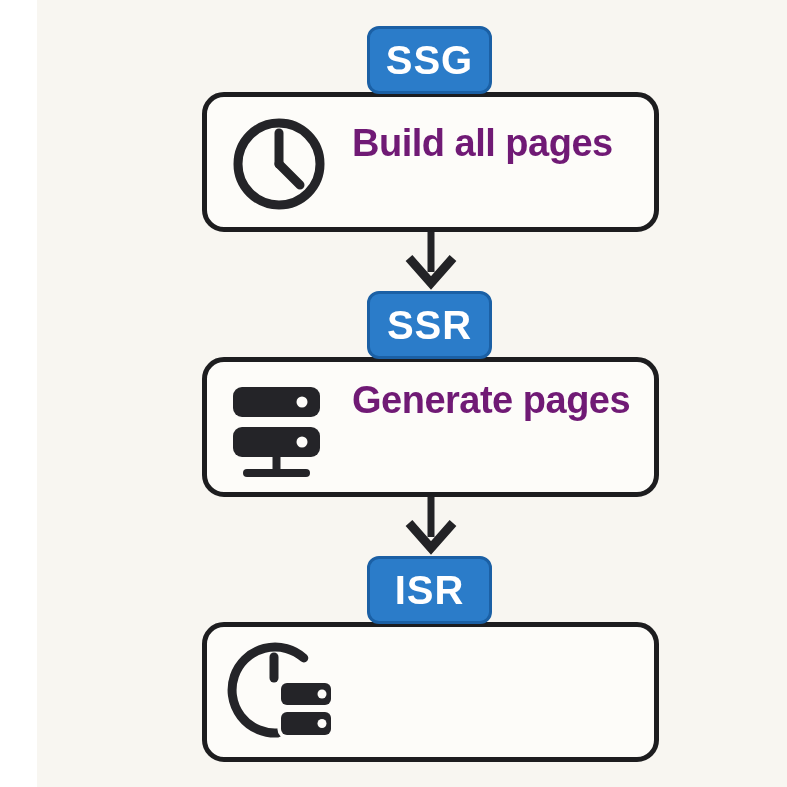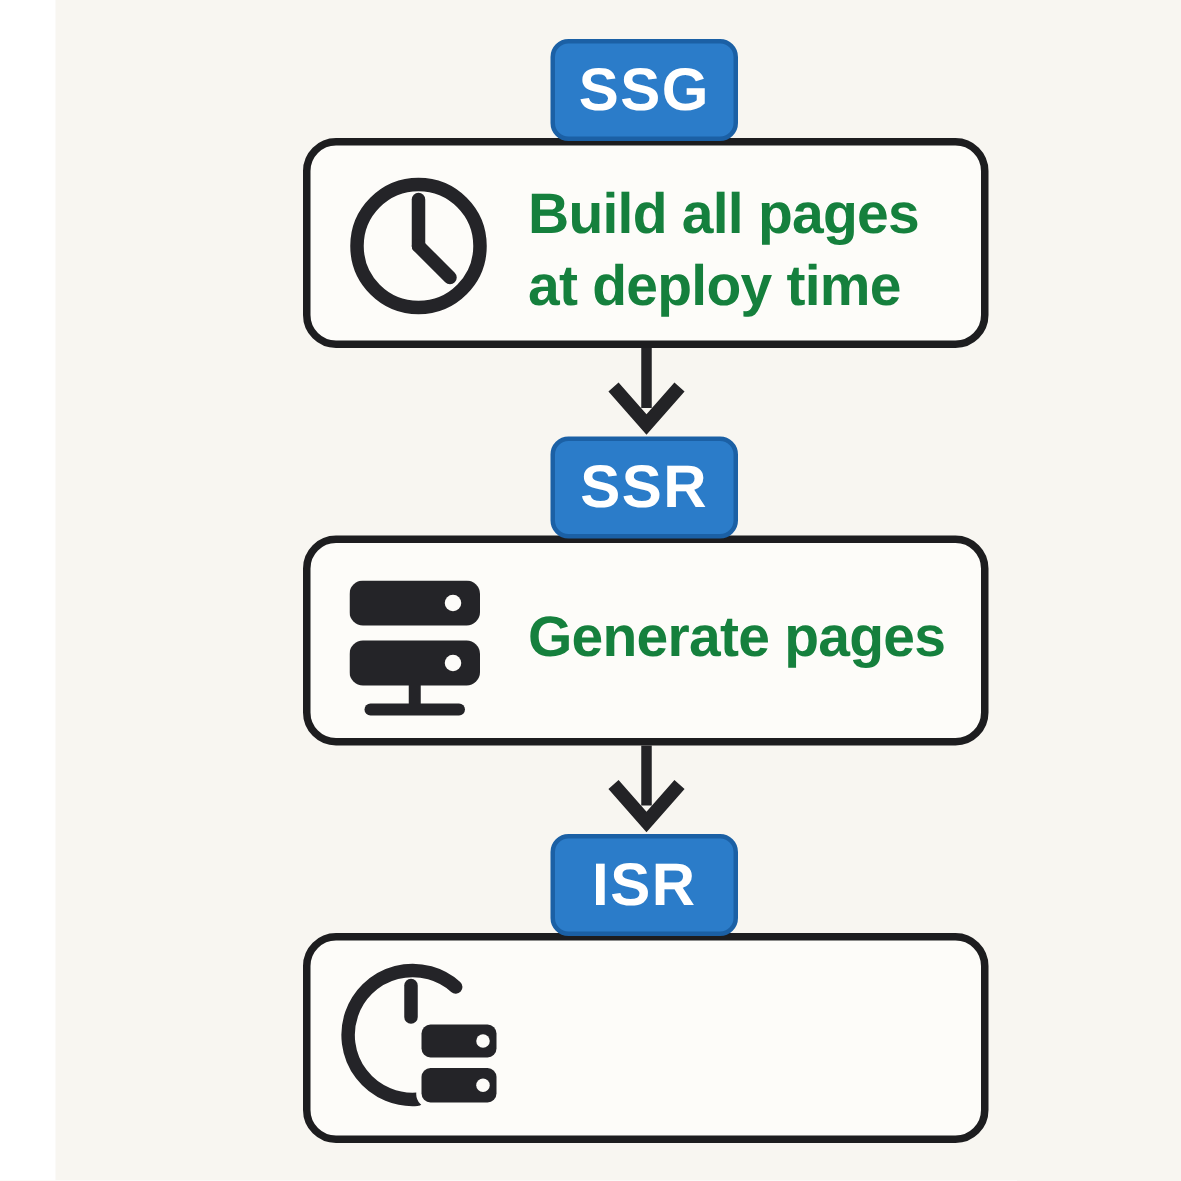--- a/index.html
+++ b/index.html
@@ -19,24 +19,24 @@
     position:absolute; left:330px; width:125px; height:68px;
     box-sizing:border-box;
     background:#2b7cc9; border:3px solid #1b60a5; border-radius:12px;
     display:flex; align-items:center; justify-content:center;
     color:#ffffff; font-size:40px; font-weight:bold; letter-spacing:1px;
     z-index:3;
   }
   .badge1 { top:26px; } .badge2 { top:291px; } .badge3 { top:556px;align-items:center; }
   .label {
     position:absolute; left:315px; z-index:2;
-    font-size:38px; font-weight:bold; color:#15803d;
+    font-size:38px; font-weight:bold; color:#701a75;
     line-height:48px; letter-spacing:-0.5px; white-space:nowrap;
   }
-  .label1 { top:119px; } .label2 { top:401px; } .label3 { top:649px; }
+  .label1 { top:119px; } .label2 { top:376px; } .label3 { top:649px; }
   .icon { position:absolute; z-index:2; }
   .icon1 { left:196px; top:118px; }
   .icon2 { left:196px; top:387px; }
   .icon3 { left:186px; top:640px; }
   .arrow { position:absolute; left:364px; z-index:2; }
   .arrow1 { top:230px; } .arrow2 { top:495px; }
 </style>
 </head>
 <body>
 
@@ -46,21 +46,20 @@
     <span>SSG</span>
   </div>
   <div class="box box1"></div>
   <svg class="icon icon1" width="92" height="92" viewBox="0 0 92 92">
     <circle cx="46" cy="46" r="41" fill="none" stroke="#242428" stroke-width="9"></circle>
     <line x1="46" y1="46" x2="46" y2="15" stroke="#242428" stroke-width="9" stroke-linecap="round"></line>
     <line x1="46" y1="46" x2="67" y2="67" stroke="#242428" stroke-width="9" stroke-linecap="round"></line>
   </svg>
   <div class="label label1">
     <div>Build all pages</div>
-    <div>at deploy time</div>
   </div>
 
   <svg class="arrow arrow1" width="60" height="60" viewBox="0 0 60 60">
     <line x1="30" y1="2" x2="30" y2="42" stroke="#232326" stroke-width="7"></line>
     <path d="M 8 28 L 30 53 L 52 28" fill="none" stroke="#232326" stroke-width="9" stroke-linejoin="miter"></path>
   </svg>
 
   <div class="badge badge2">
     <span>SSR</span>
   </div>

